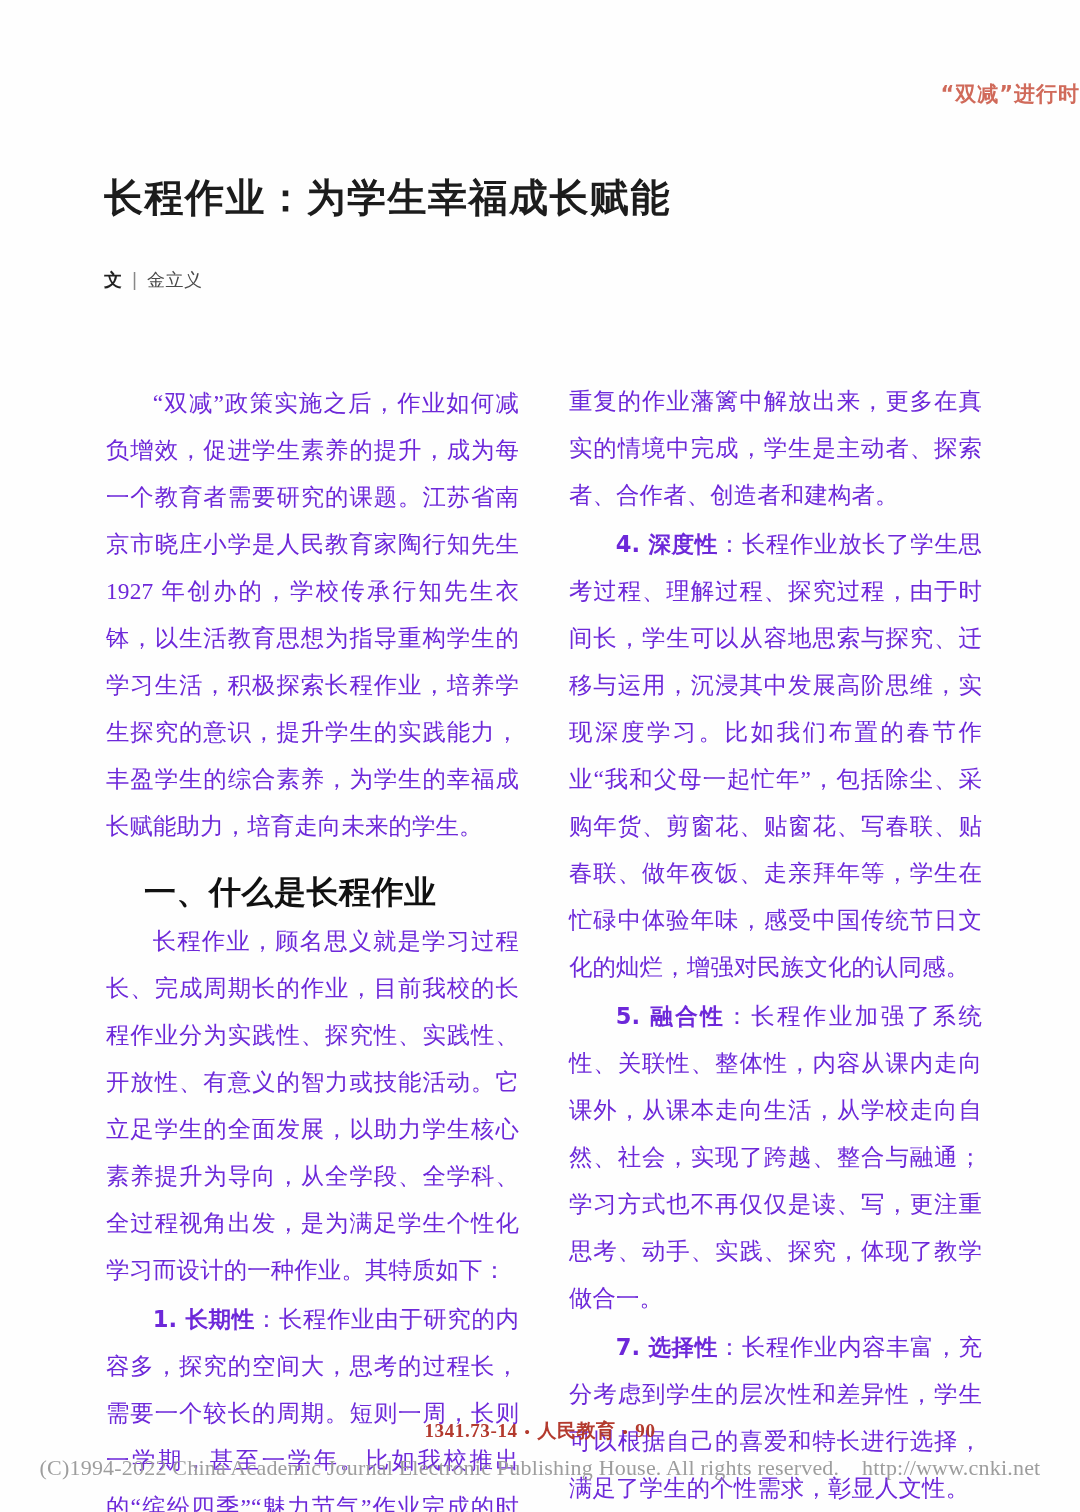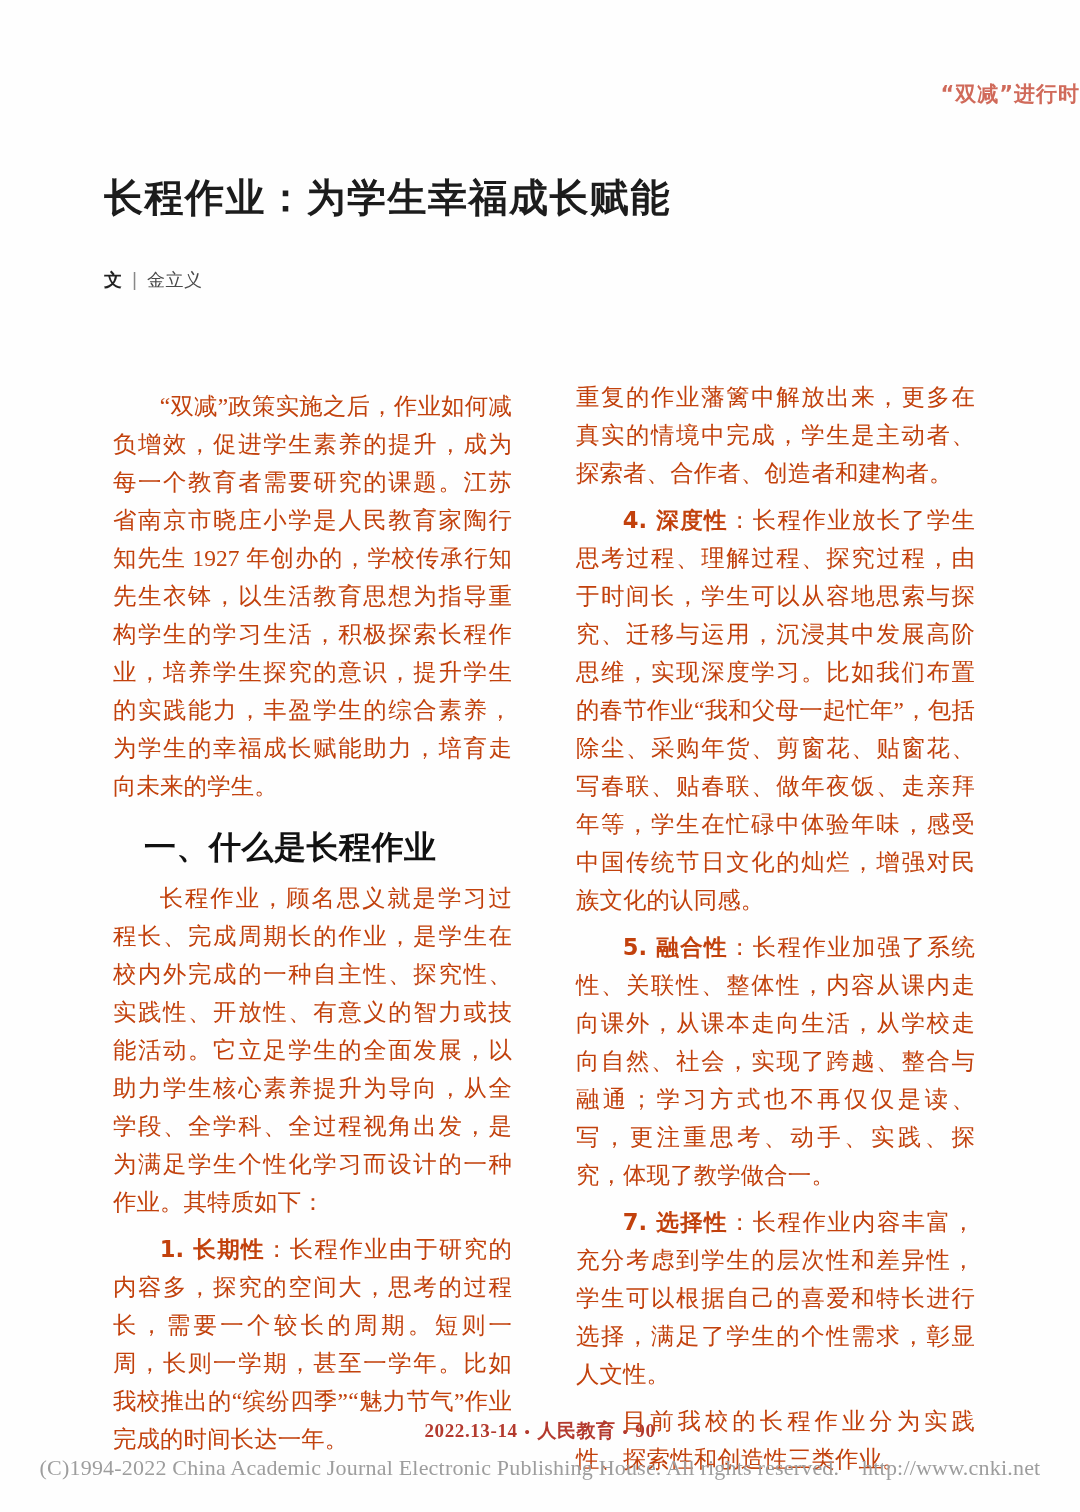--- a/index.html
+++ b/index.html
@@ -95,28 +95,28 @@
     letter-spacing: 0.5px;
     color: #111;
     margin: 21px 0 3px 0;
     text-indent: 40px;
   }
   .col > .sec-heading:first-child {
     margin-top: 0;
   }
 
   p.para {
-    margin: 9px;
+    margin: 2px;
     font-size: 23.4px;
-    line-height: 38px;
+    line-height: 47px;
     text-align: justify;
     text-justify: inter-ideograph;
     text-indent: 2em;
     letter-spacing: 0.15px;
-    color: #c2410c;
+    color: #6d28d9;
     font-family: "Liberation Serif", "DejaVu Serif", serif;
     -moz-font-feature-settings: normal;
   }
   p.para.nogap {
     margin-top: 0;
   }
   p.para .lead {
     font-family: "DejaVu Sans", sans-serif;
     font-weight: 700;
     font-size: 22.6px;
@@ -173,31 +173,31 @@
     <h1 class="article-title">长程作业：为学生幸福成长赋能</h1>
     <div class="byline">
       <span class="byline-label">文</span><span class="byline-sep">|</span><span class="byline-author">金立义</span>
     </div>
   </div>
 
   <div class="columns">
     <div class="col" id="col-left">
         <p class="para">“双减”政策实施之后，作业如何减负增效，促进学生素养的提升，成为每一个教育者需要研究的课题。江苏省南京市晓庄小学是人民教育家陶行知先生 1927 年创办的，学校传承行知先生衣钵，以生活教育思想为指导重构学生的学习生活，积极探索长程作业，培养学生探究的意识，提升学生的实践能力，丰盈学生的综合素养，为学生的幸福成长赋能助力，培育走向未来的学生。</p>
         <div class="sec-heading">一、什么是长程作业</div>
-        <p class="para">长程作业，顾名思义就是学习过程长、完成周期长的作业，是学生在校内外完成的一种自主性、探究性、实践性、开放性、有意义的智力或技能活动。它立足学生的全面发展，以助力学生核心素养提升为导向，从全学段、全学科、全过程视角出发，是为满足学生个性化学习而设计的一种作业。其特质如下：</p>
+        <p class="para">长程作业，顾名思义就是学习过程长、完成周期长的作业，目前我校的长程作业分为实践性、探究性、实践性、开放性、有意义的智力或技能活动。它立足学生的全面发展，以助力学生核心素养提升为导向，从全学段、全学科、全过程视角出发，是为满足学生个性化学习而设计的一种作业。其特质如下：</p>
         <p class="para"><span class="lead">1. 长期性</span><span>：长程作业由于研究的内容多，探究的空间大，思考的过程长，需要一个较长的周期。短则一周，长则一学期，甚至一学年。比如我校推出的“缤纷四季”“魅力节气”作业完成的时间长达一年。</span></p>
       </div>
     <div class="col" id="col-right">
         <p class="para nogap" style="text-indent: 0px;">重复的作业藩篱中解放出来，更多在真实的情境中完成，学生是主动者、探索者、合作者、创造者和建构者。</p>
         <p class="para"><span class="lead">4. 深度性</span><span>：长程作业放长了学生思考过程、理解过程、探究过程，由于时间长，学生可以从容地思索与探究、迁移与运用，沉浸其中发展高阶思维，实现深度学习。比如我们布置的春节作业“我和父母一起忙年”，包括除尘、采购年货、剪窗花、贴窗花、写春联、贴春联、做年夜饭、走亲拜年等，学生在忙碌中体验年味，感受中国传统节日文化的灿烂，增强对民族文化的认同感。</span></p>
         <p class="para"><span class="lead">5. 融合性</span><span>：长程作业加强了系统性、关联性、整体性，内容从课内走向课外，从课本走向生活，从学校走向自然、社会，实现了跨越、整合与融通；学习方式也不再仅仅是读、写，更注重思考、动手、实践、探究，体现了教学做合一。</span></p>
         <p class="para"><span class="lead">7. 选择性</span><span>：长程作业内容丰富，充分考虑到学生的层次性和差异性，学生可以根据自己的喜爱和特长进行选择，满足了学生的个性需求，彰显人文性。</span></p>
         <p class="para">目前我校的长程作业分为实践性、探索性和创造性三类作业。</p>
       </div>
   </div>
 
   <div class="issue-footer">
-    <span>2022.13-14</span><span class="dot">•</span><span class="journal">人民教育</span><span class="dot">•</span><span>90</span>
+    <span>1341.73-14</span><span class="dot">•</span><span class="journal">人民教育</span><span class="dot">•</span><span>90</span>
   </div>
 
   <div class="cnki-footer">(C)1994-2022 China Academic Journal Electronic Publishing House. All rights reserved.    http://www.cnki.net</div>
 
 </div>
 
 </body></html>

